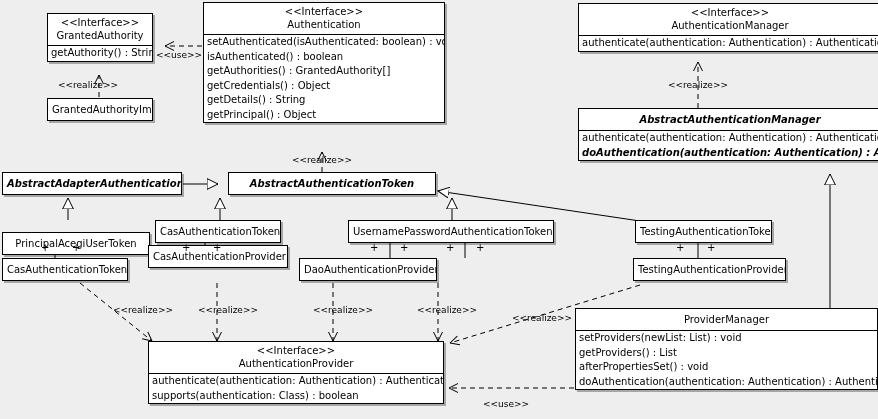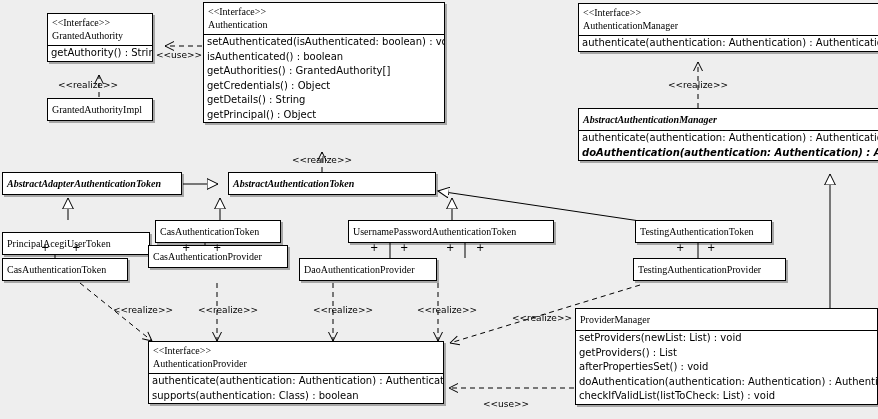--- a/index.html
+++ b/index.html
@@ -17,22 +17,22 @@
     position:absolute;
     background:#ffffff;
     border:1px solid #000000;
     box-shadow:2px 2px 0 rgba(0,0,0,0.30);
     box-sizing:border-box;
     overflow:hidden;
     z-index:5;
   }
   .cls .hdr{
     padding:2px 4px 3px 4px;
+    text-align:center;
     line-height:13px;
-    font-family:Liberation Serif, serif;
   }
   .cls .stereo{font-size:10px;white-space:nowrap;}
   .cls .nm{font-size:10px;white-space:nowrap;}
   .cls.abstract .nm{font-style:italic;font-weight:bold;}
   .cls .sep{border-top:1px solid #000;height:0;font-size:0;}
   .cls .ops{padding:0;}
   .cls .op{
     font-size:10px;
     line-height:14.5px;
     white-space:nowrap;
@@ -237,21 +237,20 @@
   <div class="cls" style="left:575px;top:308px;width:303px;">
     <div class="hdr" style="padding-top:4px;padding-bottom:4px;">
       <div class="nm">ProviderManager</div>
     </div>
     <div class="sep"></div>
     <div class="ops">
       <div class="op">setProviders(newList: List) : void</div>
       <div class="op">getProviders() : List</div>
       <div class="op">afterPropertiesSet() : void</div>
       <div class="op">doAuthentication(authentication: Authentication) : Authentication</div>
-      <div class="op">checkIfValidList(listToCheck: List) : void</div>
     </div>
   </div>
 
   <div class="edgelabel" style="left:156px;top:50px;">&lt;&lt;use&gt;&gt;</div>
   <div class="edgelabel" style="left:58px;top:80px;">&lt;&lt;realize&gt;&gt;</div>
   <div class="edgelabel" style="left:292px;top:155px;">&lt;&lt;realize&gt;&gt;</div>
   <div class="edgelabel" style="left:668px;top:80px;">&lt;&lt;realize&gt;&gt;</div>
   <div class="edgelabel" style="left:113px;top:305px;">&lt;&lt;realize&gt;&gt;</div>
   <div class="edgelabel" style="left:198px;top:305px;">&lt;&lt;realize&gt;&gt;</div>
   <div class="edgelabel" style="left:313px;top:305px;">&lt;&lt;realize&gt;&gt;</div>

